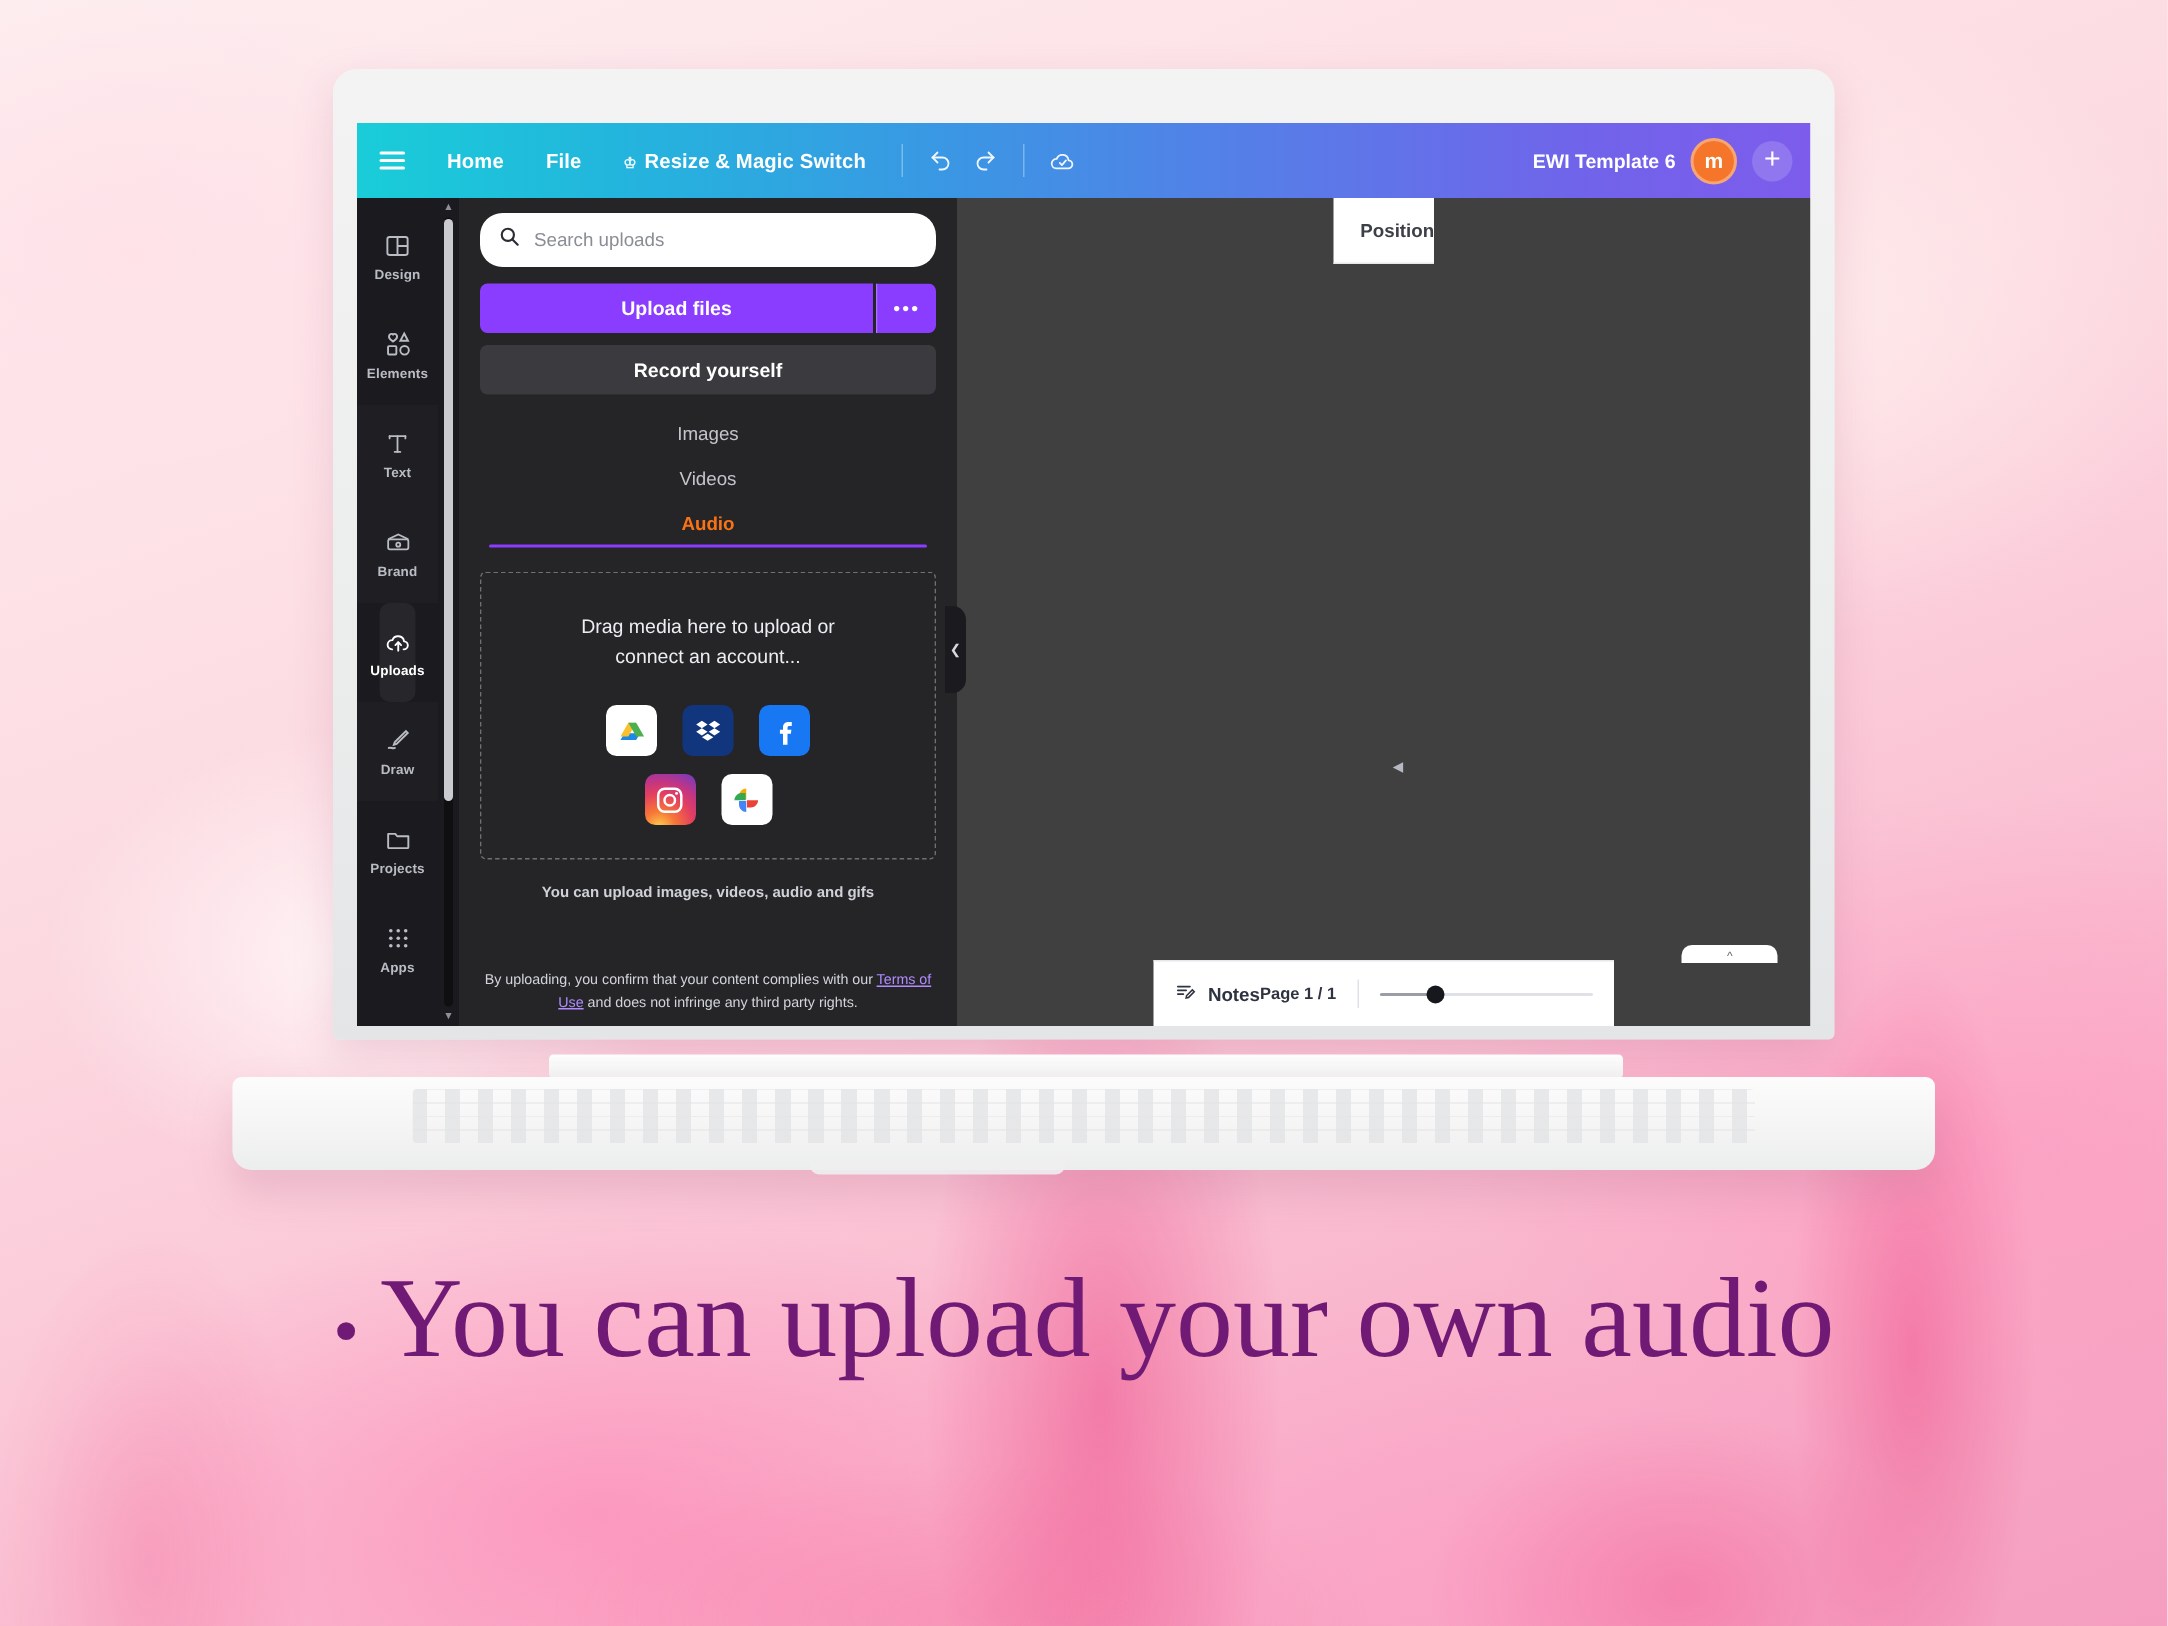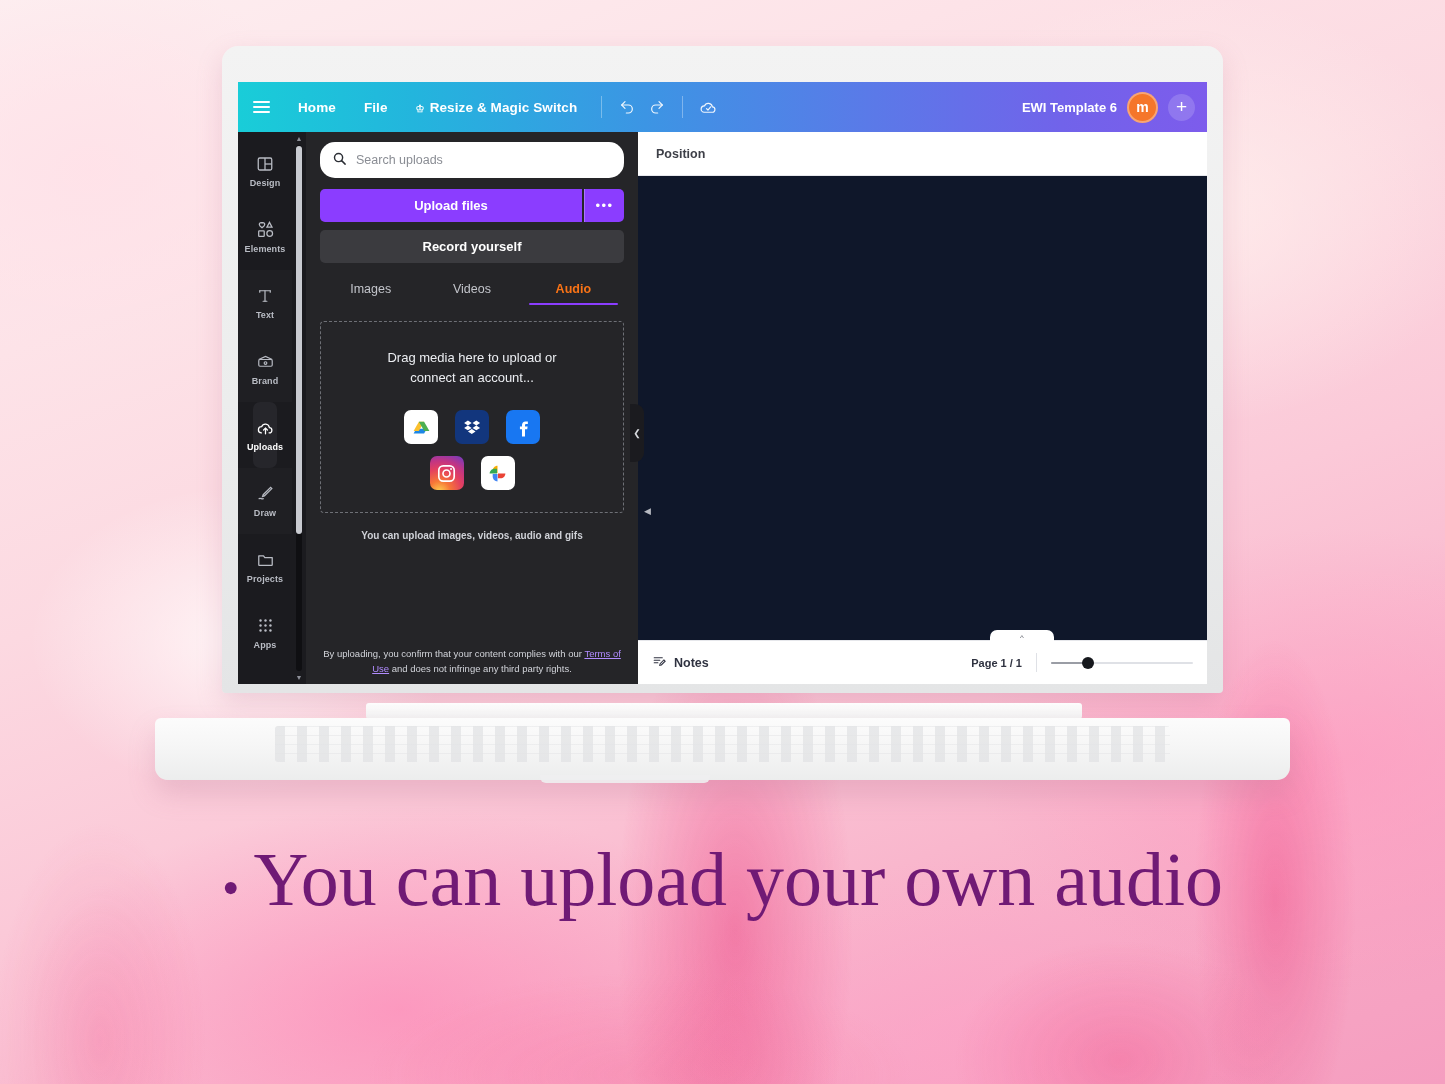--- a/index.html
+++ b/index.html
@@ -143,21 +143,21 @@
   }
   .upload-more {
     width: 40px; height:33px; background:#8b3dff; border-radius:0 5px 5px 0;
     display:flex; align-items:center; justify-content:center; color:#fff; letter-spacing:1.5px; font-size:13px; cursor:pointer;
     border-left: 1px solid rgba(255,255,255,.28);
   }
   .record-btn {
     margin-top: 8px; height: 33px; background:#3b3b3f; color:#fff; font-size:13px; font-weight:bold;
     border-radius:5px; display:flex; align-items:center; justify-content:center; cursor:pointer;
   }
-  .tabs { display:flex; margin-top: 12px; }
+  .tabs { display:flex; margin-top: 12px; flex-direction: column; }
   .tab {
     flex:1; text-align:center; font-size:12.5px; color:#c3c5cb; padding: 7px 0 9px; cursor:pointer; position:relative;
   }
   .tab.active { color:#f97316; font-weight:bold; }
   .tab.active::after {
     content:""; position:absolute; left:6px; right:6px; bottom:0; height:2px; background:#8b3dff; border-radius:1px;
   }
   .dropzone {
     margin-top: 16px; border: 1px dashed #6e7076; border-radius:4px;
     padding: 26px 10px 22px; text-align:center;
@@ -179,21 +179,21 @@
   .legal a { color:#b18cff; text-decoration: underline; }
 
   
   .collapse {
     position:absolute; left: 392px; top: 272px; width: 14px; height: 58px;
     background:#1b1b1f; border-radius: 0 9px 9px 0;
     display:flex; align-items:center; justify-content:center; color:#d7d9de; font-size:9px; cursor:pointer; z-index:5;
   }
 
   
-  .editor { flex:1; display:flex; flex-direction:column; background:#0f172a; }
+  .editor { flex:1; display:flex; flex-direction:column; background:#404040;align-items:center; }
   .position-bar {
     height: 44px; background:#fff; display:flex; align-items:center; padding-left: 18px;
     border-bottom: 1px solid #e7e8ec;
   }
   .position-bar span { font-size: 12.5px; font-weight:bold; color:#3d3f47; }
   .canvas-area { flex:1; position:relative; }
 
   .bottom-bar {
     height: 44px; background:#fff; border-top:1px solid #e6e7eb;
     display:flex; align-items:center; padding: 0 14px; position:relative;

